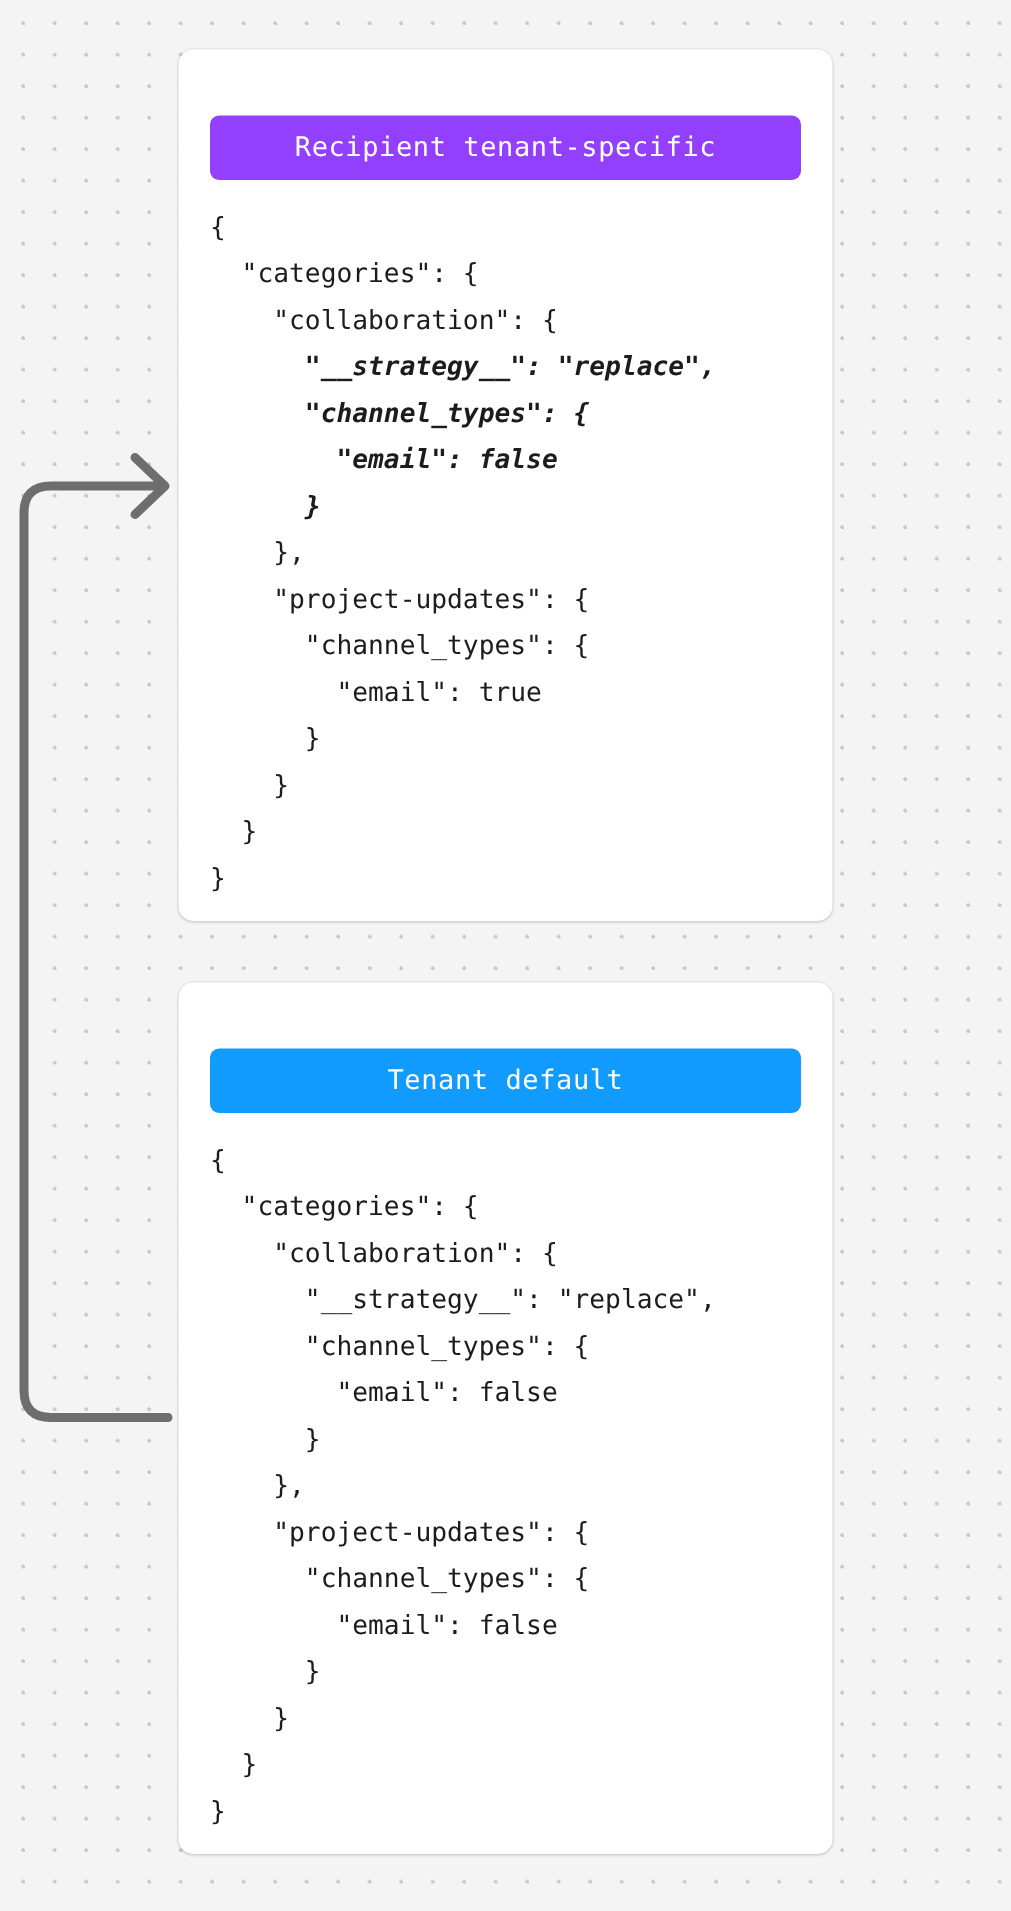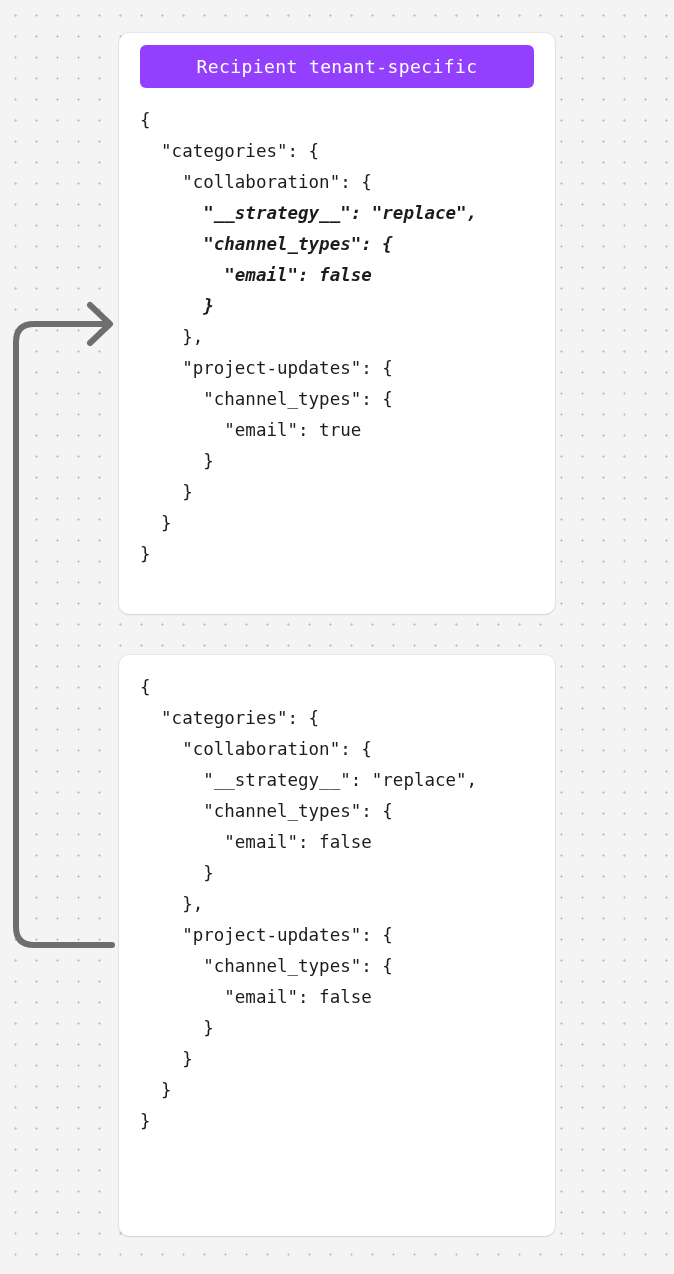--- a/index.html
+++ b/index.html
@@ -51,21 +51,21 @@
   }
 
   .card-tenant {
     left: 119px;
     top: 655px;
     width: 436px;
     height: 581px;
   }
 
   .card-header {
-    margin: 12px 21px 0 21px;
+    margin: 44px 21px 0 21px;
     height: 43px;
     border-radius: 6px;
     display: flex;
     align-items: center;
     justify-content: center;
     color: #ffffff;
     font-family: "DejaVu Sans Mono", "Liberation Mono", monospace;
     font-size: 18px;
     letter-spacing: 0.4px;
   }
@@ -99,16 +99,17 @@
     <path d="M 112 945 L 34 945 Q 16 945 16 927 L 16 342 Q 16 324 34 324 L 106 324" fill="none" stroke="#6e6e6e" stroke-width="6" stroke-linecap="round" stroke-linejoin="round"></path>
     <path d="M 90 305 L 110 324 L 90 343" fill="none" stroke="#6e6e6e" stroke-width="6" stroke-linecap="round" stroke-linejoin="round"></path>
   </svg>
 
   <div class="card card-recipient">
     <div class="card-header header-purple">Recipient tenant-specific</div>
     <pre class="code-block"><code><span class="code-line">{</span><span class="code-line">  "categories": {</span><span class="code-line">    "collaboration": {</span><span class="code-line em">      "__strategy__": "replace",</span><span class="code-line em">      "channel_types": {</span><span class="code-line em">        "email": false</span><span class="code-line em">      }</span><span class="code-line">    },</span><span class="code-line">    "project-updates": {</span><span class="code-line">      "channel_types": {</span><span class="code-line">        "email": true</span><span class="code-line">      }</span><span class="code-line">    }</span><span class="code-line">  }</span><span class="code-line">}</span></code></pre>
   </div>
 
   <div class="card card-tenant">
+    <div class="card-header header-blue">Tenant default</div>
     <pre class="code-block"><code><span class="code-line">{</span><span class="code-line">  "categories": {</span><span class="code-line">    "collaboration": {</span><span class="code-line">      "__strategy__": "replace",</span><span class="code-line">      "channel_types": {</span><span class="code-line">        "email": false</span><span class="code-line">      }</span><span class="code-line">    },</span><span class="code-line">    "project-updates": {</span><span class="code-line">      "channel_types": {</span><span class="code-line">        "email": false</span><span class="code-line">      }</span><span class="code-line">    }</span><span class="code-line">  }</span><span class="code-line">}</span></code></pre>
   </div>
 
 </div>
 
 </body></html>

